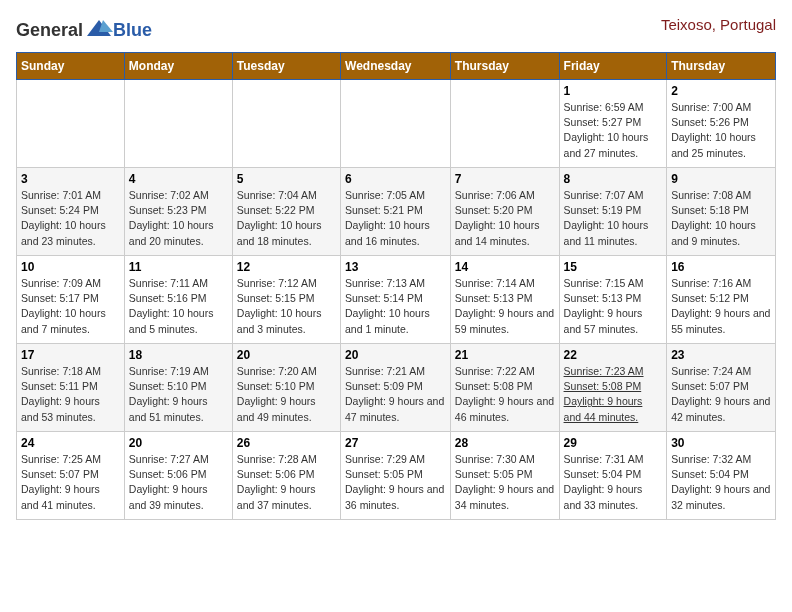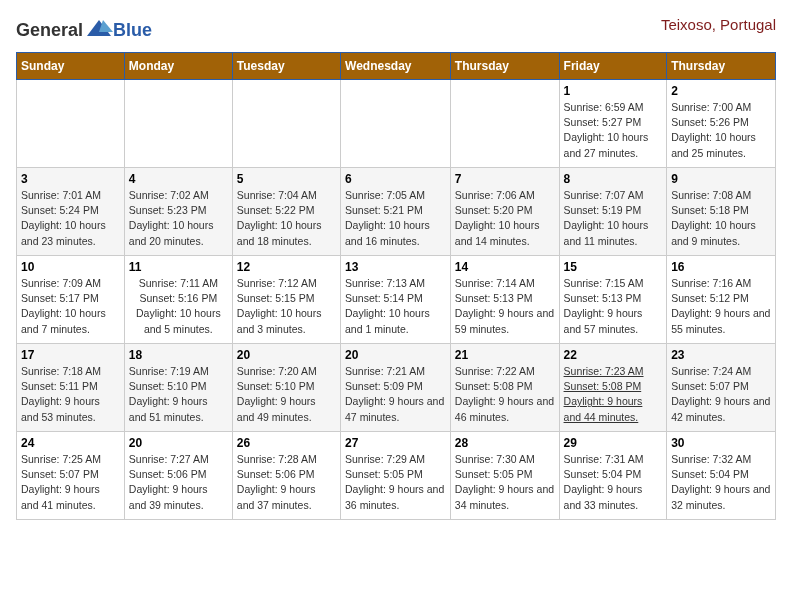--- a/index.html
+++ b/index.html
@@ -181,21 +181,21 @@
       </tr>
       <tr>
         <td>
           <div class="day-number">10</div>
           <div class="day-info" style="white-space: pre-line;">Sunrise: 7:09 AM
 Sunset: 5:17 PM
 Daylight: 10 hours and 7 minutes.</div>
         </td>
         <td>
           <div class="day-number">11</div>
-          <div class="day-info" style="white-space: pre-line; text-align: center;">Sunrise: 7:11 AM
+          <div class="day-info" style="white-space: pre-line;">Sunrise: 7:11 AM
 Sunset: 5:16 PM
 Daylight: 10 hours and 5 minutes.</div>
         </td>
         <td>
           <div class="day-number">12</div>
           <div class="day-info" style="white-space: pre-line;">Sunrise: 7:12 AM
 Sunset: 5:15 PM
 Daylight: 10 hours and 3 minutes.</div>
         </td>
         <td>

